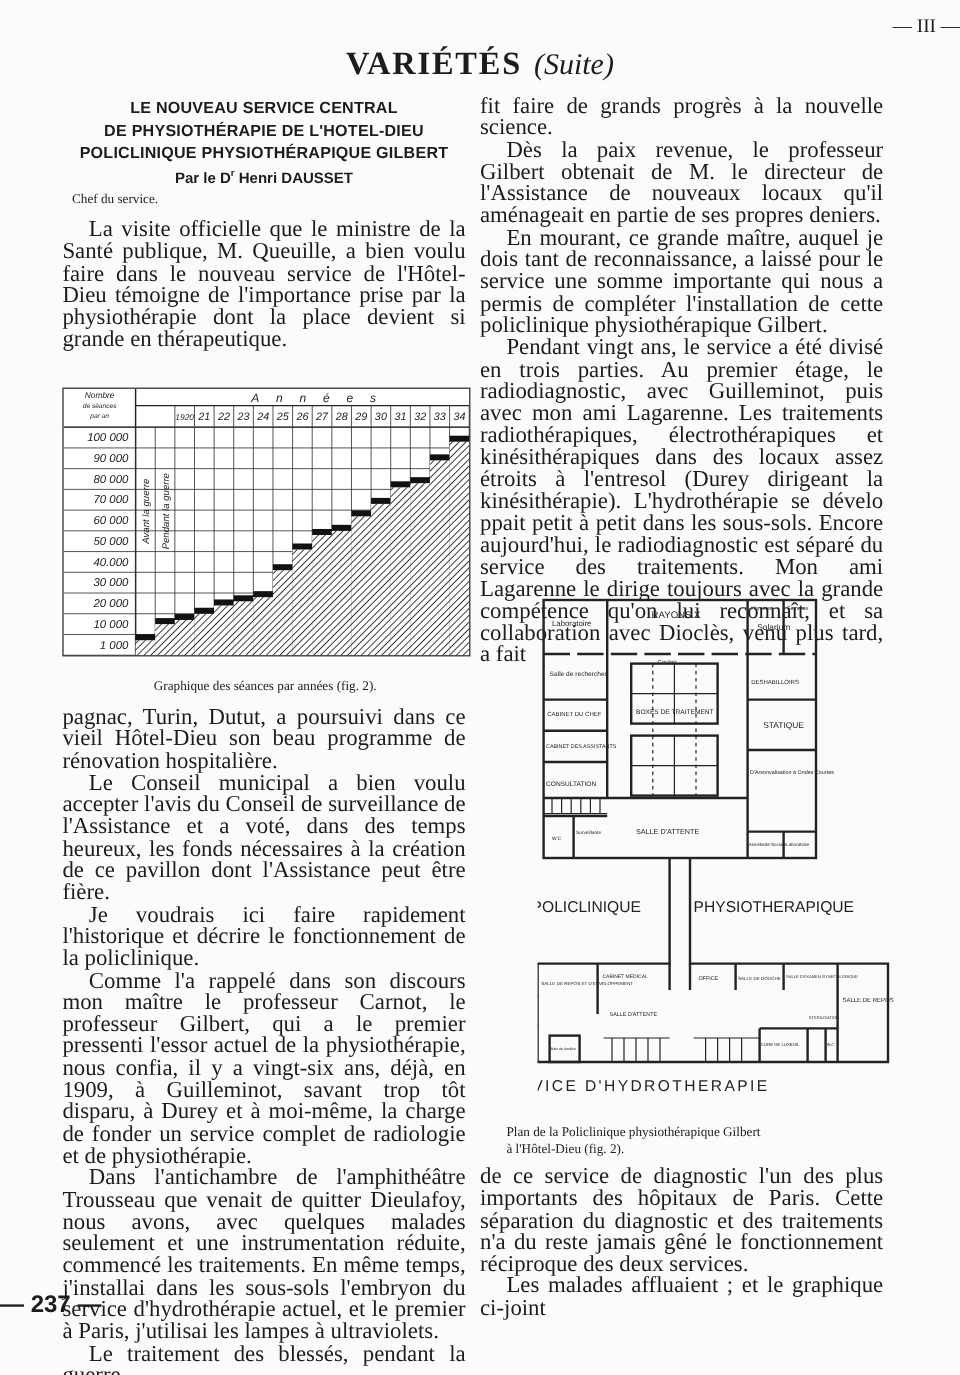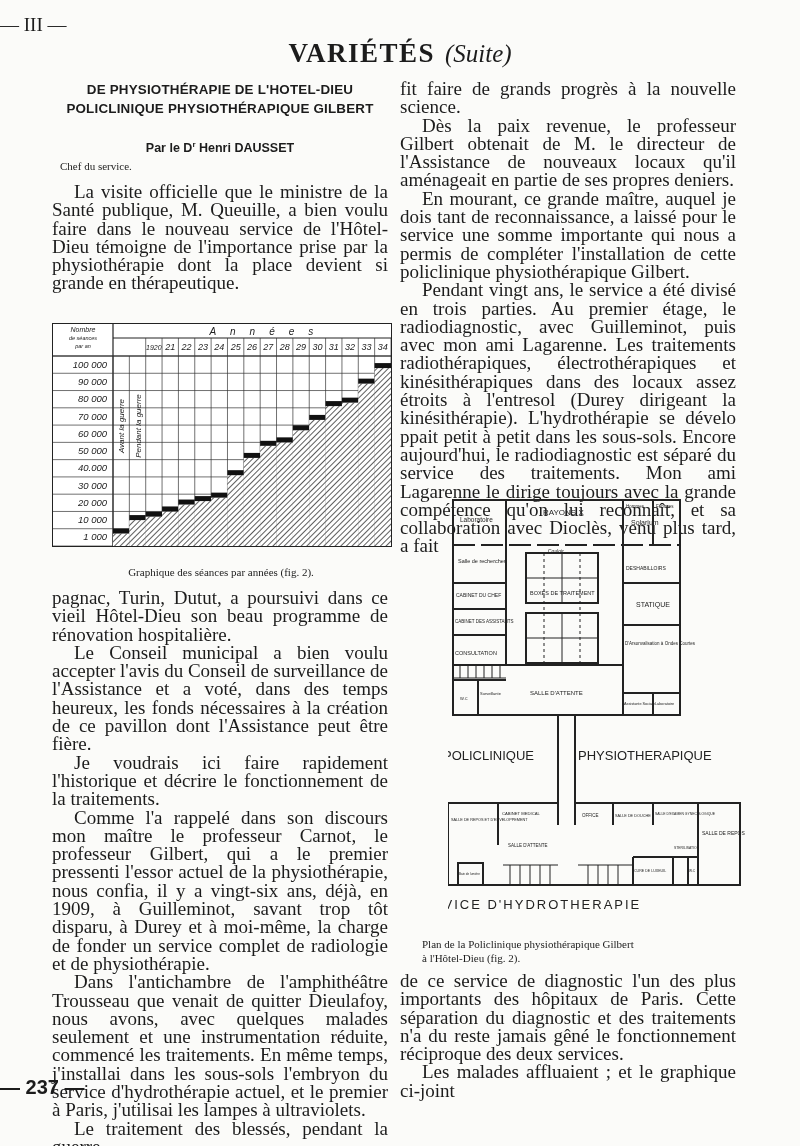--- a/index.html
+++ b/index.html
@@ -1,19 +1,19 @@
 <!DOCTYPE html>
 <html><head>
 <meta charset="utf-8">
 <style>
   html,body{margin:0;padding:0;background:#fbfbf9;}
   body{width:800px;height:1146px;position:relative;overflow:hidden;color:#1c1c1c;
        font-family:"DejaVu Serif","Liberation Serif",serif;}
   .abs{position:absolute;}
-  .folio{top:14px;left:0;width:800px;text-align:left;font-size:19px;font-family:"Liberation Serif",serif;}
+  .folio{top:14px;left:0;width:800px;text-align:right;font-size:16px;font-family:"Liberation Serif",serif;}
   .section-title{top:38px;left:0;width:800px;text-align:center;font-family:"Liberation Serif",serif;}
   .section-title .main{font-size:27px;font-weight:bold;letter-spacing:1.5px;}
   .section-title .suite{font-size:25px;font-style:italic;margin-left:6px;}
   .art-title{left:60px;width:320px;top:80px;text-align:center;font-family:"Liberation Sans",sans-serif;
        font-weight:bold;font-size:13.4px;line-height:19px;letter-spacing:.2px;}
   .byline{left:60px;width:320px;top:140px;text-align:center;font-family:"Liberation Sans",sans-serif;font-weight:bold;font-size:12.5px;}
   .byline sup{font-size:8px;}
   .role{left:60px;width:320px;top:160px;font-size:11px;font-family:"Liberation Serif",serif;}
   .col{font-family:"Liberation Serif",serif;font-size:19px;line-height:18.3px;text-align:justify;}
   .col p{margin:0;text-indent:22px;}
@@ -30,20 +30,21 @@
 </head>
 <body>
 
 <div class="abs folio">— III —</div>
 <div class="abs section-title">
   <span class="main">VARIÉTÉS</span>
   <span class="suite">(Suite)</span>
 </div>
 
 <div class="abs art-title">
+  <div>LE NOUVEAU SERVICE CENTRAL</div>
   <div>DE PHYSIOTHÉRAPIE DE L'HOTEL-DIEU</div>
   <div>POLICLINIQUE PHYSIOTHÉRAPIQUE GILBERT</div>
 </div>
 <div class="abs byline">
   <span>Par le D</span><sup>r</sup><span> Henri  DAUSSET</span>
 </div>
 <div class="abs role">Chef du service.</div>
 
 <div class="abs col colL" style="top:183px;">
   <p class="">La visite officielle que le ministre de la Santé publique, M. Queuille, a bien voulu faire dans le nouveau service de l'Hôtel-Dieu  témoigne de l'importance prise par la physiothérapie dont la place devient si grande en thérapeutique.</p>
@@ -162,21 +163,21 @@
         <text x="313.4705882352941" y="26" text-anchor="middle" font-size="9" font-style="italic" fill="#222">33</text>
         <text x="329.8235294117647" y="26" text-anchor="middle" font-size="9" font-style="italic" fill="#222">34</text>
       </g>
   </svg>
 </div>
 <div class="abs chart-caption">Graphique des séances par années (fig. 2).</div>
 
 <div class="abs col colL" style="top:589px;" id="left-bottom">
     <p class="noind">pagnac, Turin, Dutut, a poursuivi dans ce vieil Hôtel-Dieu son beau programme de rénovation hospitalière.</p>
     <p>Le Conseil municipal a bien voulu accepter l'avis du Conseil de surveillance de l'Assistance et a voté, dans des temps heureux, les fonds nécessaires à la création de ce pavillon dont l'Assistance peut être fière.</p>
-    <p>Je voudrais ici faire rapidement l'historique et décrire le fonctionnement de la traitements.</p>
+    <p>Je voudrais ici faire rapidement l'historique et décrire le fonctionnement de la policlinique.</p>
     <p>Comme l'a rappelé dans son discours mon maître le professeur Carnot, le professeur Gilbert, qui a le premier pressenti l'essor actuel de la physiothérapie, nous confia, il y a vingt-six ans, déjà, en 1909, à Guilleminot, savant trop tôt disparu, à Durey et à moi-même, la charge de fonder un service complet de radiologie et de physiothérapie.</p>
     <p>Dans l'antichambre de l'amphithéâtre Trousseau que venait de quitter Dieulafoy, nous avons, avec quelques malades seulement et une instrumentation réduite, commencé les traitements. En même temps, j'installai dans les sous-sols l'embryon du service d'hydrothérapie actuel, et le premier à Paris, j'utilisai les lampes à ultraviolets.</p>
     <p>Le traitement des blessés, pendant la guerre,</p>
   </div>
 
 <div class="abs col colR" style="top:80px;" id="right-top">
     <p class="noind">fit faire de grands progrès à la nouvelle science.</p>
     <p>Dès la paix revenue, le professeur Gilbert obtenait de M. le directeur de l'Assistance de nouveaux locaux qu'il aménageait en partie de ses propres deniers.</p>
     <p>En mourant, ce grande maître, auquel je dois tant de reconnaissance, a laissé pour le service une somme importante qui nous a permis de compléter l'installation de cette policlinique physiothérapique Gilbert.</p>
     <p>Pendant vingt ans, le service a été divisé en trois parties. Au premier étage, le radiodiagnostic, avec Guilleminot, puis avec mon ami Lagarenne. Les traitements radiothérapiques, électrothérapiques et kinésithérapiques dans des locaux assez étroits à l'entresol (Durey dirigeant la kinésithérapie). L'hydrothérapie se dévelo ppait petit à petit dans les sous-sols. Encore aujourd'hui, le radiodiagnostic est séparé du service des traitements. Mon ami Lagarenne le dirige toujours avec la grande compétence qu'on lui reconnaît, et sa collaboration avec Dioclès, venu plus tard, a fait</p>

